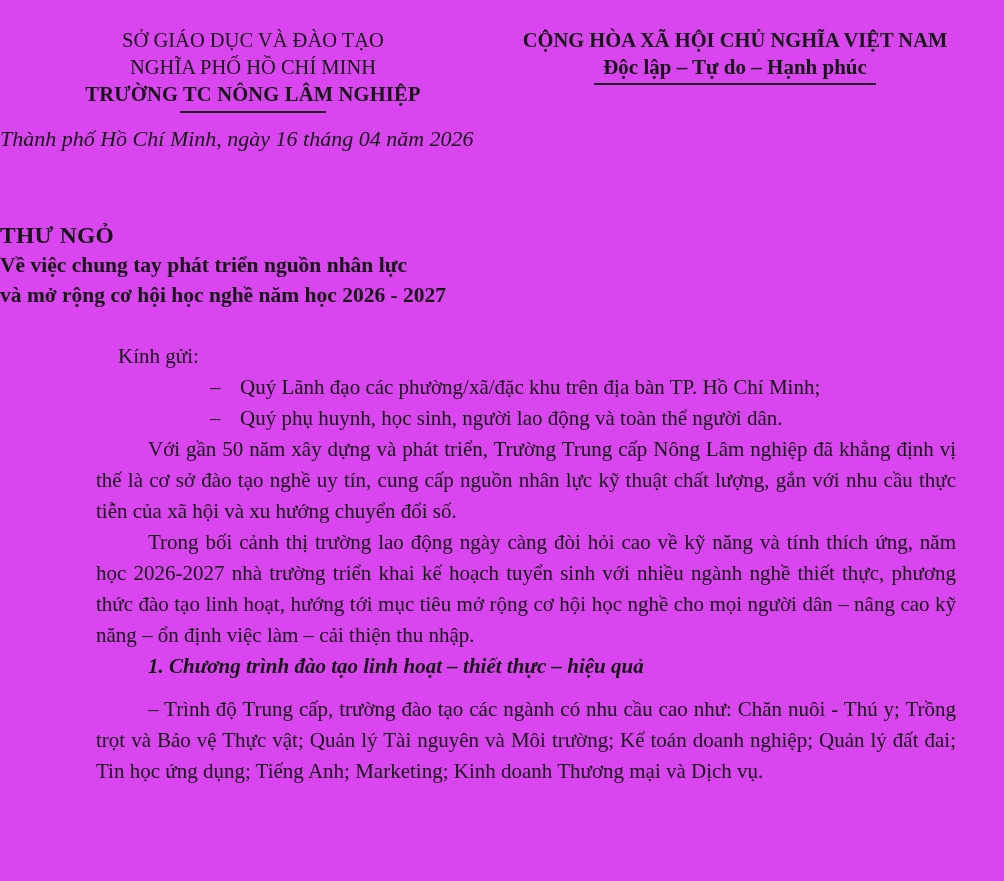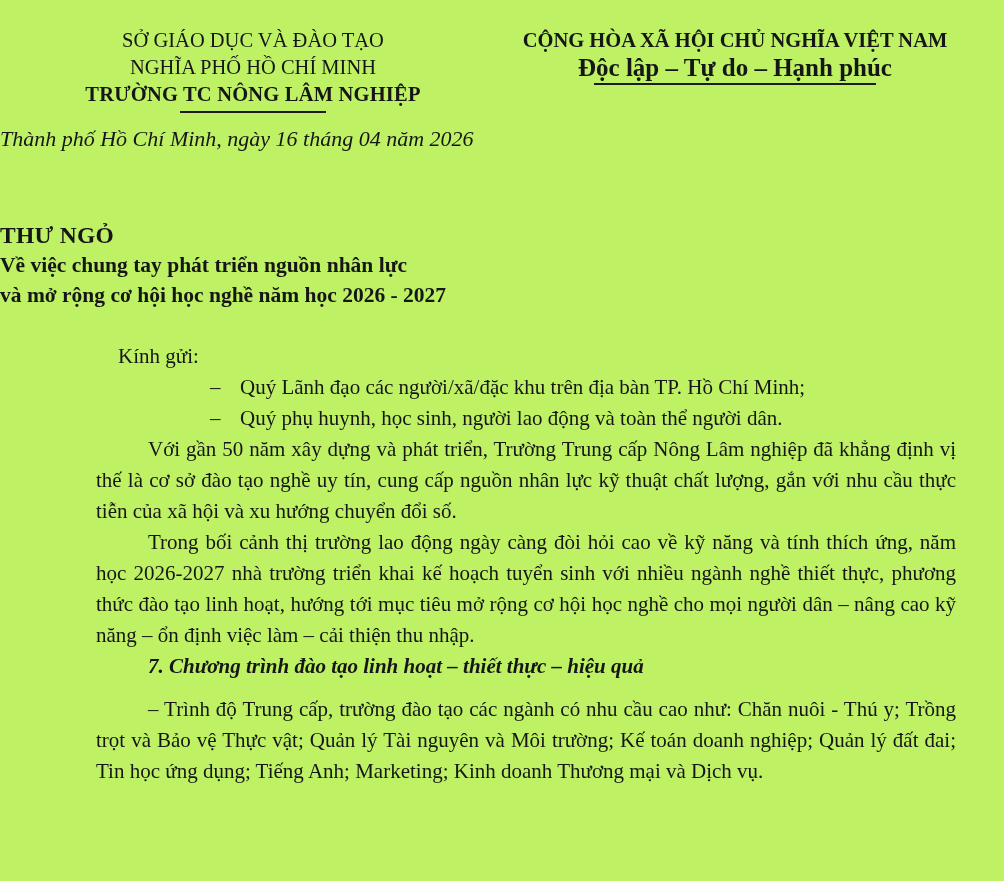--- a/index.html
+++ b/index.html
@@ -20,21 +20,21 @@
     text-align:center;
     font-size:20.5px; line-height:27px;
   }
   .header-left .org-school { font-weight:bold; letter-spacing:0.2px; }
   .header-right {
     width:498px;
     text-align:center;
     font-weight:bold;
     font-size:20.5px; line-height:27px;
   }
-  .header-right .motto { font-size:25px; }
+  .header-right .motto { font-size:21px; }
   .rule { height:0; border-top:2.5px solid #1c1c1c; }
   .rule-left  { width:146px; margin:3px auto 0; }
   .rule-right { width:282px; margin:2px auto 0; }
   .dateline {
     margin-top:12px;
     padding-right:20px;
     font-style:italic;
     font-size:22px; line-height:28px;
   }
   .title-block { margin-top:67px; text-align:left; font-weight:bold; }
@@ -56,21 +56,21 @@
   .section-heading {
     font-weight:bold; font-style:italic;
     text-indent:52px;
     font-size:21px; line-height:31px;
     margin:0 0 12px 0;
   }
 </style>
 </head>
 <body>
 
-<div class="page" style="background: #bef264; color: rgb(22, 22, 22);">
+<div class="page" style="background: #d946ef; color: rgb(22, 22, 22);">
 
   <div class="header">
     <div class="header-left">
       <div>SỞ GIÁO DỤC VÀ ĐÀO TẠO</div>
       <div>NGHĨA PHỐ HỒ CHÍ MINH</div>
       <div class="org-school">TRƯỜNG TC NÔNG LÂM NGHIỆP</div>
       <div class="rule rule-left"></div>
     </div>
     <div class="header-right">
       <div>CỘNG HÒA XÃ HỘI CHỦ NGHĨA VIỆT NAM</div>
@@ -85,28 +85,28 @@
     <div class="doc-title">THƯ NGỎ</div>
     <div class="doc-subtitle">Về việc chung tay phát triển nguồn nhân lực</div>
     <div class="doc-subtitle">và mở rộng cơ hội học nghề năm học 2026 - 2027</div>
   </div>
 
   <div class="body">
     <div class="salutation">Kính gửi:</div>
 
     <div class="recipients">
       <div class="recipient">
-        <span class="dash">–</span><span>Quý Lãnh đạo các người/xã/đặc khu trên địa bàn TP. Hồ Chí Minh;</span>
+        <span class="dash">–</span><span>Quý Lãnh đạo các phường/xã/đặc khu trên địa bàn TP. Hồ Chí Minh;</span>
       </div>
       <div class="recipient">
         <span class="dash">–</span><span>Quý phụ huynh, học sinh, người lao động và toàn thể người dân.</span>
       </div>
     </div>
 
     <p class="p1">Với gần 50 năm xây dựng và phát triển, Trường Trung cấp Nông Lâm nghiệp đã khẳng định vị thế là cơ sở đào tạo nghề uy tín, cung cấp nguồn nhân lực kỹ thuật chất lượng, gắn với nhu cầu thực tiễn của xã hội và xu hướng chuyển đổi số.</p>
     <p class="p2">Trong bối cảnh thị trường lao động ngày càng đòi hỏi cao về kỹ năng và tính thích ứng, năm học 2026-2027 nhà trường triển khai kế hoạch tuyển sinh với nhiều ngành nghề thiết thực, phương thức đào tạo linh hoạt, hướng tới mục tiêu mở rộng cơ hội học nghề cho mọi người dân – nâng cao kỹ năng – ổn định việc làm – cải thiện thu nhập.</p>
 
-    <div class="section-heading">7. Chương trình đào tạo linh hoạt – thiết thực – hiệu quả</div>
+    <div class="section-heading">1. Chương trình đào tạo linh hoạt – thiết thực – hiệu quả</div>
 
     <p class="p3">– Trình độ Trung cấp, trường đào tạo các ngành có nhu cầu cao như: Chăn nuôi - Thú y; Trồng trọt và Bảo vệ Thực vật; Quản lý Tài nguyên và Môi trường; Kế toán doanh nghiệp; Quản lý đất đai; Tin học ứng dụng; Tiếng Anh; Marketing; Kinh doanh Thương mại và Dịch vụ.</p>
   </div>
 
 </div>
 
 </body></html>

